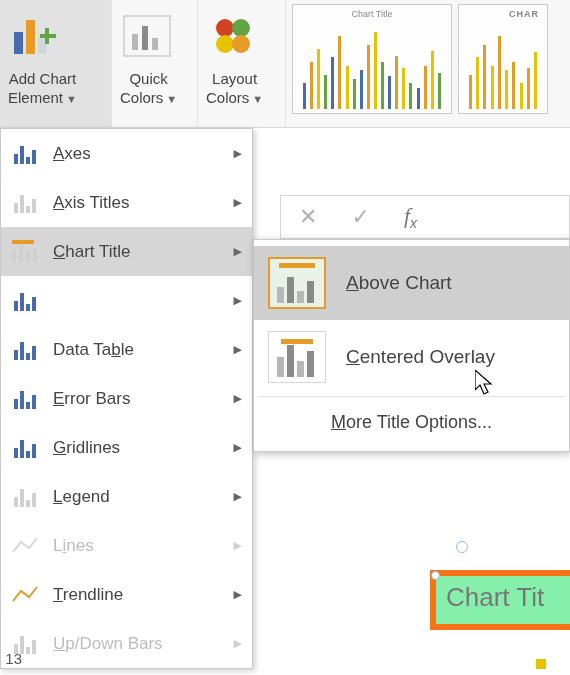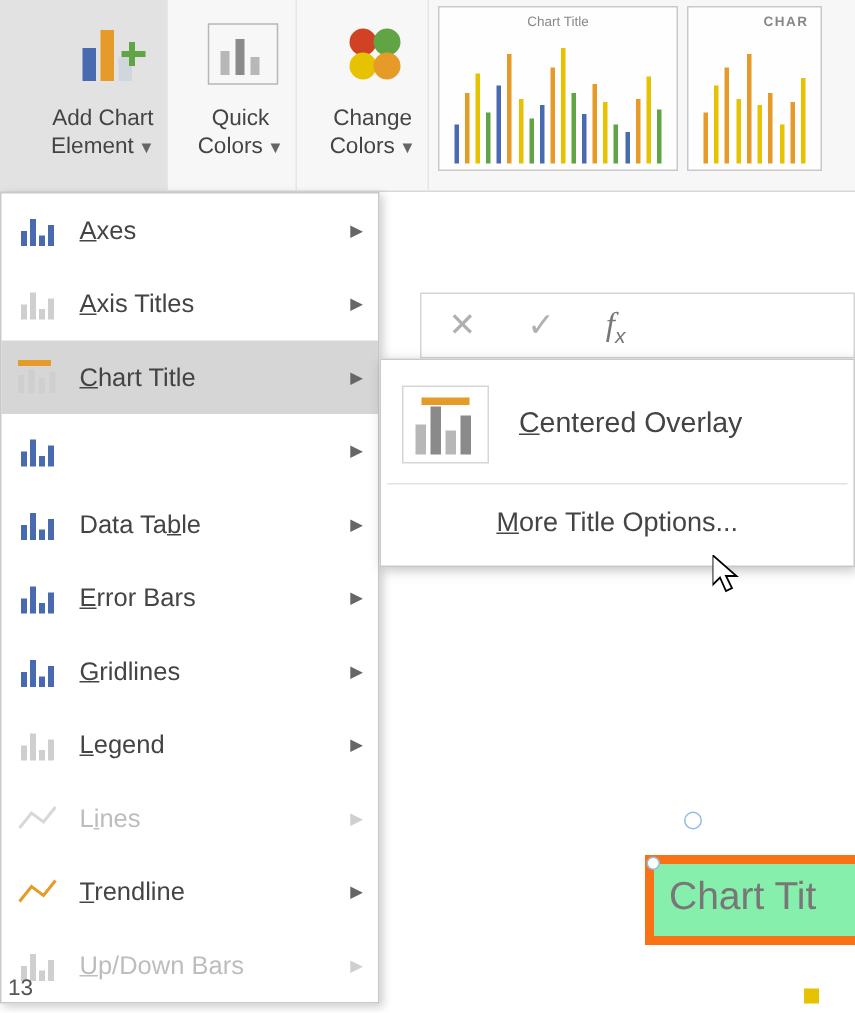--- a/index.html
+++ b/index.html
@@ -1,20 +1,20 @@
 <!DOCTYPE html>
 <html><head>
 <meta charset="utf-8">
 <style>
   * { box-sizing: border-box; margin: 0; padding: 0; font-family: "Segoe UI", Tahoma, sans-serif; }
   body { width: 570px; height: 675px; background: #ffffff; overflow: hidden; font-size: 15px; color: #444; position: relative; }
 
   
   .ribbon { display: flex; height: 128px; border-bottom: 1px solid #d8d8d8; background: #f7f7f7; }
-  .rb-group { display: flex; flex-direction: column; align-items: flex-end; justify-content: flex-start; padding: 4px 8px 2px 8px; border-right: 1px solid #e6e6e6; }
+  .rb-group { display: flex; flex-direction: column; align-items: flex-start; justify-content: flex-start; padding: 4px 8px 2px 8px; border-right: 1px solid #e6e6e6; }
   .rb-group.active { background: #e2e2e2; }
   .rb-big-icon { width: 54px; height: 54px; margin-top: 6px; display:flex; align-items:center; justify-content:center; }
   .rb-label { text-align: center; font-size: 15px; color: #444; line-height: 1.25; margin-top: 6px; white-space: pre-line; }
   .rb-caret { font-size: 11px; color: #666; margin-left: 3px; }
   .chart-thumbs { display:flex; gap:6px; padding:4px 0 4px 6px; flex:1; }
   .thumb { width:160px; height:110px; border:1px solid #c9c9c9; background:#fefefe; display:flex; flex-direction:column; padding:4px 8px; font-size:8px; color:#888; }
   .thumb-title { text-align:center; font-size:9px; margin-bottom:4px; }
   .thumb-bars { flex:1; display:flex; align-items:flex-end; gap:2px; justify-content:space-between; padding:0 2px; }
   .thumb-bars span { display:inline-block; width:3px; }
   .c1{background:#e69a28}.c2{background:#60a444}.c4{background:#486bb0}.c5{background:#e6c200}
@@ -95,21 +95,21 @@
 
   <div class="rb-group" style="width:88px">
     <div class="rb-big-icon">
       <svg width="46" height="46" viewBox="0 0 46 46">
         <circle cx="15" cy="14" r="9" fill="#d14124"></circle>
         <circle cx="31" cy="14" r="9" fill="#60a444"></circle>
         <circle cx="15" cy="30" r="9" fill="#e6c200"></circle>
         <circle cx="31" cy="30" r="9" fill="#e69a28"></circle>
       </svg>
     </div>
-    <div class="rb-label"><span>Change
+    <div class="rb-label"><span>Layout
 Colors</span><span class="rb-caret">▼</span></div>
   </div>
 
   <div class="chart-thumbs">
     <div class="thumb">
       <div class="thumb-title">Chart Title</div>
       <div class="thumb-bars">
         <span class="c4" style="height:30%"></span>
           <span class="c1" style="height:55%"></span>
           <span class="c5" style="height:70%"></span>
@@ -291,20 +291,32 @@
           <b class="grey" style="height:14px"></b>
         </span>
       </span>
     <span><span class="underline-first">U</span>p/Down Bars</span>
     <span class="dd1-arrow">▶</span>
   </div>
 </div>
 
 <div class="dropdown2">
 
+  <div class="dd2-item highlight">
+    <span class="dd2-icon">
+      <svg width="50" height="44">
+          <rect x="6" y="2" width="36" height="5" fill="#e69a28"></rect>
+          <rect x="4" y="26" width="7" height="16" fill="#b7b7b7"></rect>
+          <rect x="14" y="16" width="7" height="26" fill="#8a8a8a"></rect>
+          <rect x="24" y="30" width="7" height="12" fill="#b7b7b7"></rect>
+          <rect x="34" y="20" width="7" height="22" fill="#8a8a8a"></rect>
+        </svg>
+    </span>
+    <span><span class="underline-first">A</span>bove Chart</span>
+  </div>
 
   <div class="dd2-item">
     <span class="dd2-icon">
       <svg width="50" height="44">
           <rect x="4" y="22" width="7" height="20" fill="#b7b7b7"></rect>
           <rect x="14" y="10" width="7" height="32" fill="#8a8a8a"></rect>
           <rect x="24" y="26" width="7" height="16" fill="#b7b7b7"></rect>
           <rect x="34" y="16" width="7" height="26" fill="#8a8a8a"></rect>
           <rect x="8" y="4" width="32" height="5" fill="#e69a28"></rect>
         </svg>

